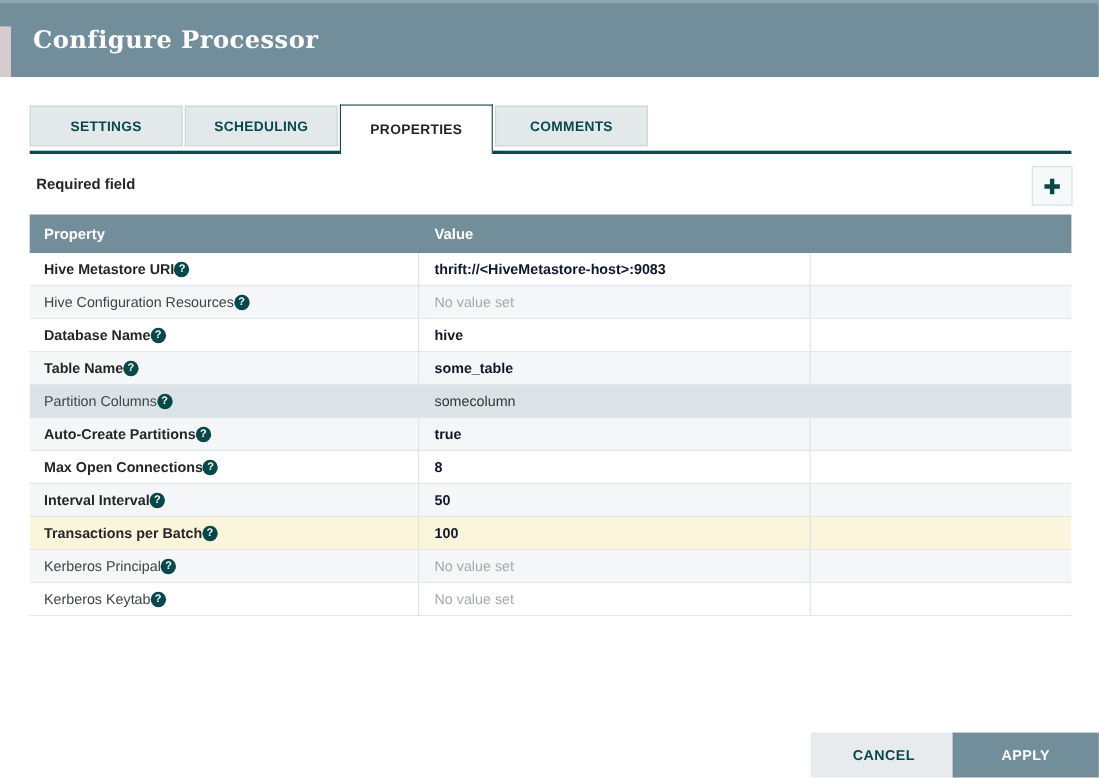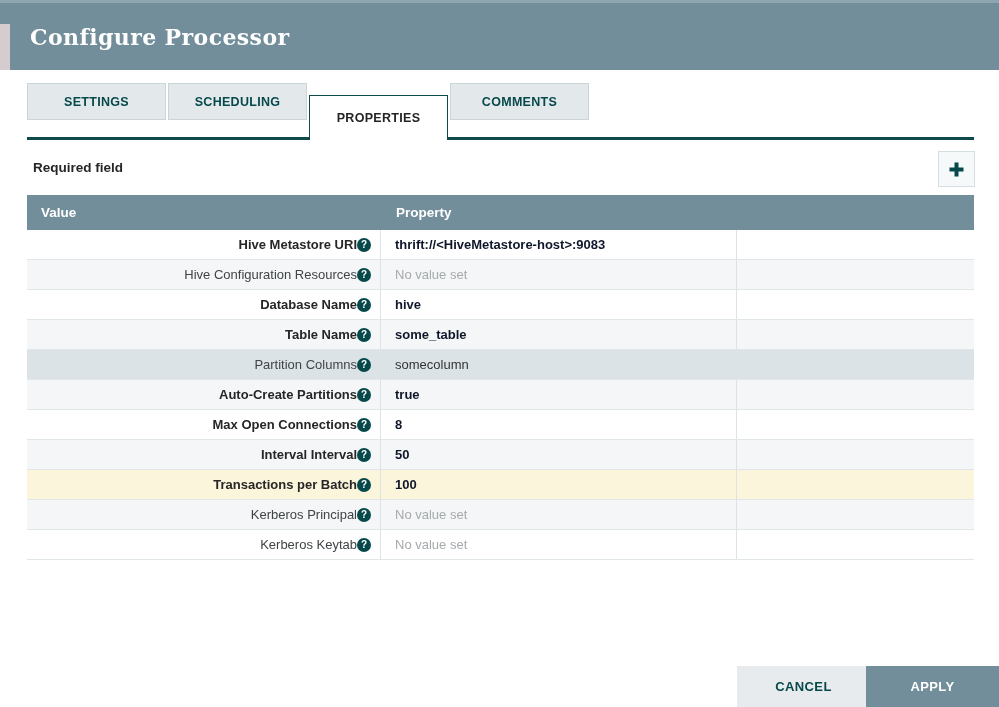--- a/index.html
+++ b/index.html
@@ -22,21 +22,21 @@
   }
   
   .tab-bar{
     position:absolute;left:27px;top:95px;width:947px;height:45px;
     display:flex;align-items:flex-end;gap:2px;
   }
   .tab-underline{
     position:absolute;left:0;right:0;bottom:0;height:3px;background:#0E4A4C;z-index:1;
   }
   .tab{
-    width:139px;height:37px;margin-bottom:20px;box-sizing:border-box;
+    width:139px;height:37px;margin-bottom:7px;box-sizing:border-box;
     background:#E3E8EA;border:1px solid #CBD5D9;
     display:flex;align-items:center;justify-content:center;
     font-size:12.5px;font-weight:700;color:#07494B;letter-spacing:.3px;cursor:pointer;
   }
   .tab.active{
     position:relative;z-index:2;height:45px;margin-bottom:0;
     background:#ffffff;border:1px solid #0E4A4C;border-bottom:none;color:#252525;
   }
   
   .legend{
@@ -60,21 +60,21 @@
   .th.col-prop{padding-left:13px}
   .th.col-val{padding-left:14px}
   .tr{
     display:flex;height:30px;background:#ffffff;
     border-bottom:1px solid #E1E6E9;box-sizing:border-box;cursor:pointer;
   }
   .tr.alt{background:#F4F6F7}
   .tr.selected{background:#DCE3E6}
   .tr.modified{background:#FBF5DC}
   .td{display:flex;align-items:center;box-sizing:border-box}
-  .td.col-prop{padding:0 9px 0 13px;border-right:1px solid #DDE2E5;justify-content:flex-end}
+  .td.col-prop{padding:0 9px 0 13px;border-right:1px solid #DDE2E5;justify-content:flex-start}
   .td.col-val{padding-left:14px;border-right:1px solid #DDE2E5}
   .prop-name{font-size:13px;color:#404447;white-space:nowrap}
   .tr.required .prop-name{font-weight:700;color:#262626}
   .val{font-size:13px;color:#333333;white-space:nowrap}
   .tr.required .val{font-weight:700;color:#0f172a}
   .val.unset{color:#A5AAAD;font-weight:400}
   .help-icon{
     width:14px;height:14px;border-radius:50%;background:#07494B;color:#ffffff;
     font-size:10px;font-weight:700;display:flex;align-items:center;justify-content:center;
     flex:none;cursor:pointer;
@@ -120,22 +120,22 @@
   <span class="legend">Required field</span>
 
   <button class="add-btn">
     <svg width="17" height="17" viewBox="0 0 17 17" aria-hidden="true">
       <path d="M6.5 1.5h4v5h5v4h-5v5h-4v-5h-5v-4h5z" fill="#07494B"></path>
     </svg>
   </button>
 
   <section class="ptable">
     <div class="thead">
+      <div class="th col-prop">Property</div>
       <div class="th col-val">Value</div>
-      <div class="th col-prop">Property</div>
       <div class="th col-rest"></div>
     </div>
     <div id="rows">
   <div class="tr required">
     <div class="td col-prop">
       <span class="prop-name">Hive Metastore URI</span>
       <span class="help-icon">?</span>
     </div>
     <div class="td col-val">
       <span class="val">thrift://&lt;HiveMetastore-host&gt;:9083</span>

